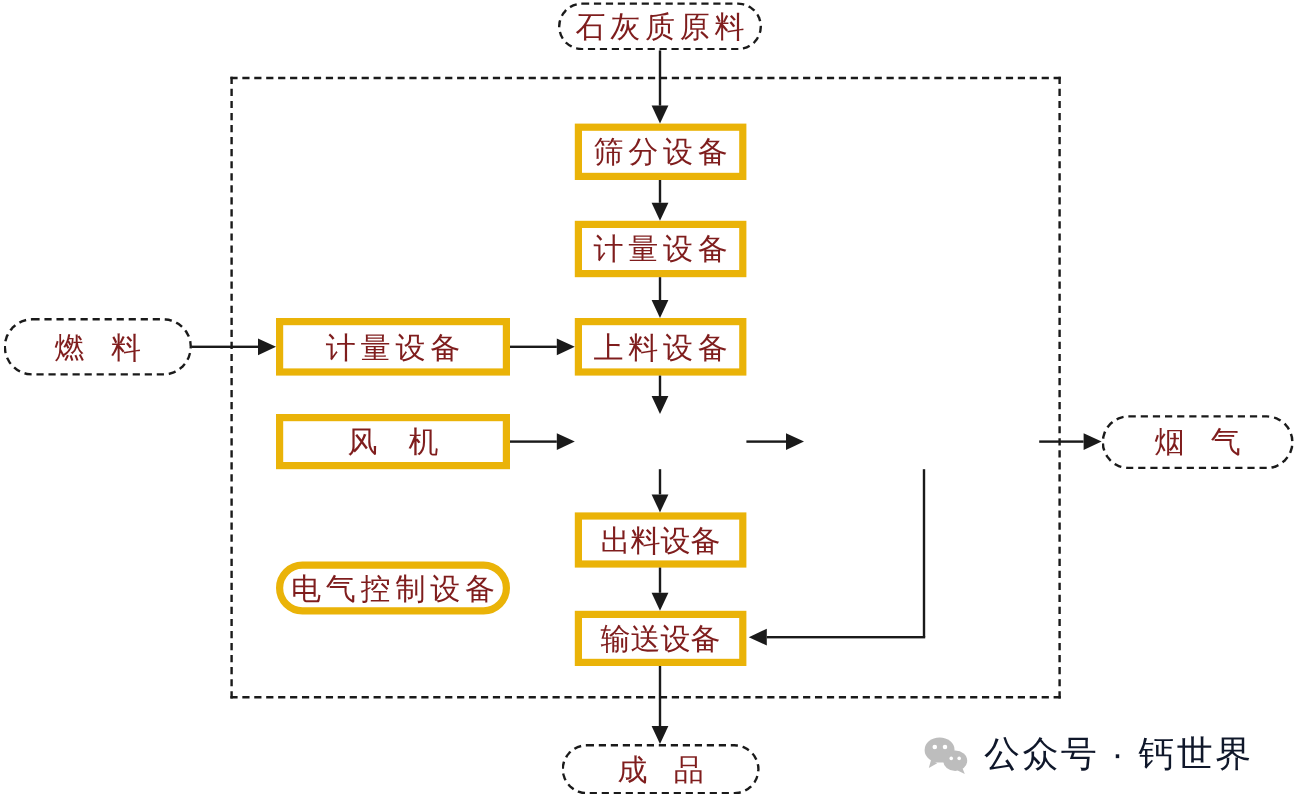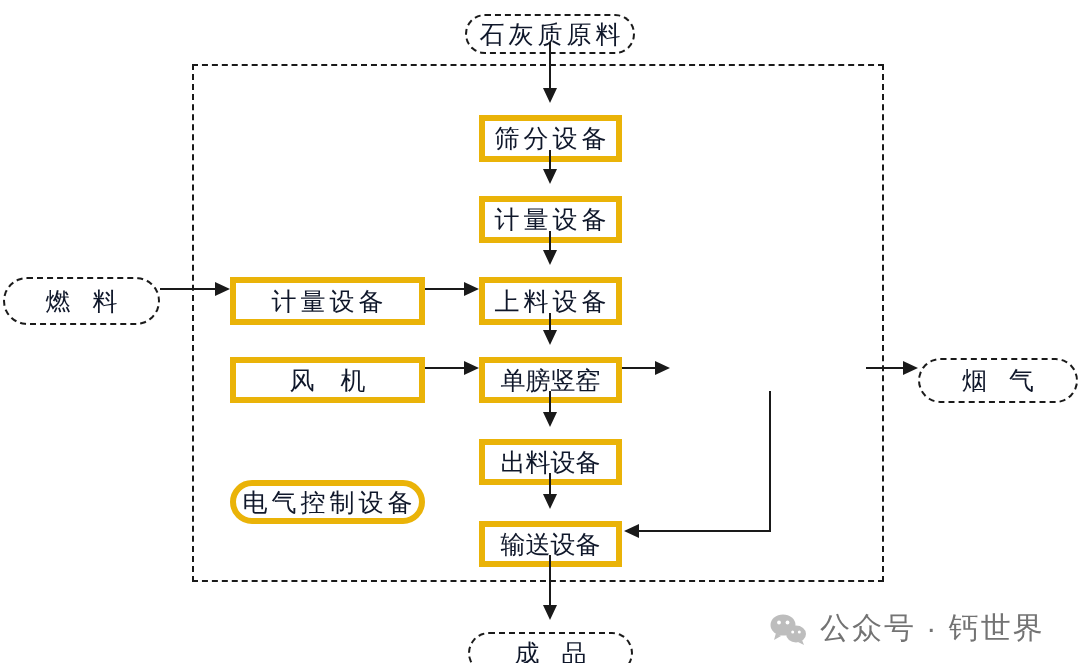--- a/index.html
+++ b/index.html
@@ -15,24 +15,23 @@
     font-family: "Liberation Serif", "DejaVu Serif", serif;
     overflow: hidden;
   }
   
   .node {
     position: absolute;
     box-sizing: border-box;
     display: flex;
     align-items: center;
     justify-content: center;
-    color: #0f172a;
+    color: #7f1d1d;
     background: #fff;
     white-space: nowrap;
-    margin-top: 12px;
   }
   .box {
     border: 6px solid #eab308;
     font-size: 25px;
     letter-spacing: 4px;
     text-indent: 4px;
   }
   .box.tight {
     letter-spacing: 0px;
     text-indent: 0px;
@@ -88,21 +87,21 @@
     position: absolute;
     display: flex;
     align-items: center;
     gap: 12px;
     color: #bdbdbd;
     font-family: "Liberation Sans", "DejaVu Sans", sans-serif;
     font-size: 30px;
     letter-spacing: 2px;
     user-select: none;
   }
-  #watermark .wm-text { color: #737373; }
+  #watermark .wm-text { color: #0f172a; }
 </style>
 </head>
 <body>
 
 <div id="canvas">
 
   <div id="plant-boundary" style="left:192px; top:64px; width:692px; height:518px;"></div>
 
   <div class="node capsule" style="left:465px; top:2px; width:170px; height:40px;">石灰质原料</div>
 
@@ -113,21 +112,20 @@
   <div class="node capsule wide" style="left:3px; top:265px; width:157px; height:48px;">燃料</div>
 
   <div class="node box" style="left:230px; top:265px; width:195px; height:48px;">计量设备</div>
 
   <div class="node box" style="left:230px; top:345px; width:195px; height:46px;">
     <span style="letter-spacing:26px; text-indent:26px;">风机</span>
   </div>
 
   <div class="node box" style="left:479px; top:265px; width:143px; height:48px;">上料设备</div>
 
-  <div class="node box tight" style="left:479px; top:345px; width:143px; height:46px;">单膀竖窑</div>
 
 
   <div class="node capsule wide" style="left:918px; top:346px; width:160px; height:45px;">烟气</div>
 
   <div class="node box tight" style="left:479px; top:427px; width:143px; height:46px;">出料设备</div>
 
   <div class="node box" style="left:230px; top:468px; width:195px; height:44px;border-radius:22px;">电气控制设备</div>
 
   <div class="node box tight" style="left:479px; top:509px; width:143px; height:46px;">输送设备</div>
 

